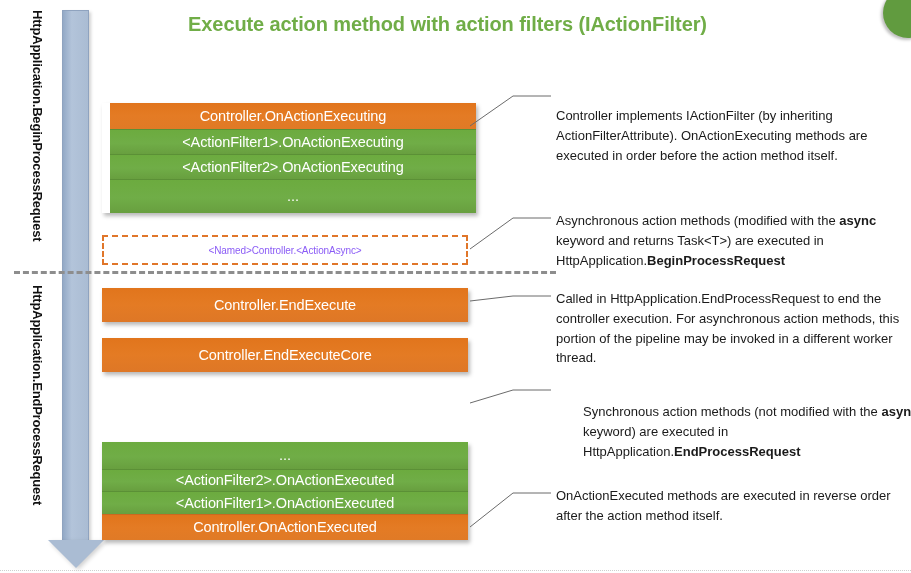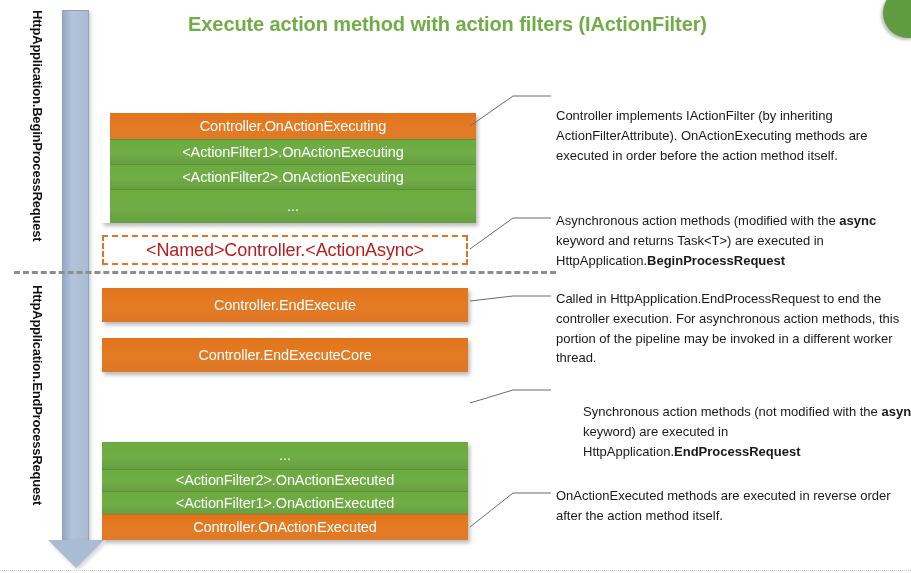--- a/index.html
+++ b/index.html
@@ -136,22 +136,22 @@
   }
 
   .dashed-box {
     position: absolute;
     left: 102px;
     width: 366px;
     height: 30px;
     box-sizing: border-box;
     border: 2px dashed #e0762a;
     background: #ffffff;
-    color: #b91c1c;
-    font-size: 18px;
+    color: #8b5cf6;
+    font-size: 10px;
     display: flex;
     align-items: center;
     justify-content: center;
     letter-spacing: -0.1px;
   }
 
   
   .note {
     position: absolute;
     font-size: 13px;
@@ -190,21 +190,21 @@
   <div class="title">Execute action method with action filters (IActionFilter)</div>
 
   <div class="arrow-shaft"></div>
   <div class="arrow-head"></div>
 
   <div class="vlabel vlabel-begin">HttpApplication.BeginProcessRequest</div>
   <div class="vlabel vlabel-end">HttpApplication.EndProcessRequest</div>
 
   <div class="phase-divider"></div>
 
-  <div class="stack" style="top:113px;padding-left:8px;">
+  <div class="stack" style="top:103px;padding-left:8px;">
     <div class="band orange" style="height:26px; border-top:none;">Controller.OnActionExecuting</div>
     <div class="band green" style="height:25px;">&lt;ActionFilter1&gt;.OnActionExecuting</div>
     <div class="band green" style="height:25px;">&lt;ActionFilter2&gt;.OnActionExecuting</div>
     <div class="band green" style="height:34px;">...</div>
   </div>
 
   <div class="dashed-box" style="top:235px;">&lt;Named&gt;Controller.&lt;ActionAsync&gt;</div>
 
   <div class="solo" style="top:288px;">Controller.EndExecute</div>
 

